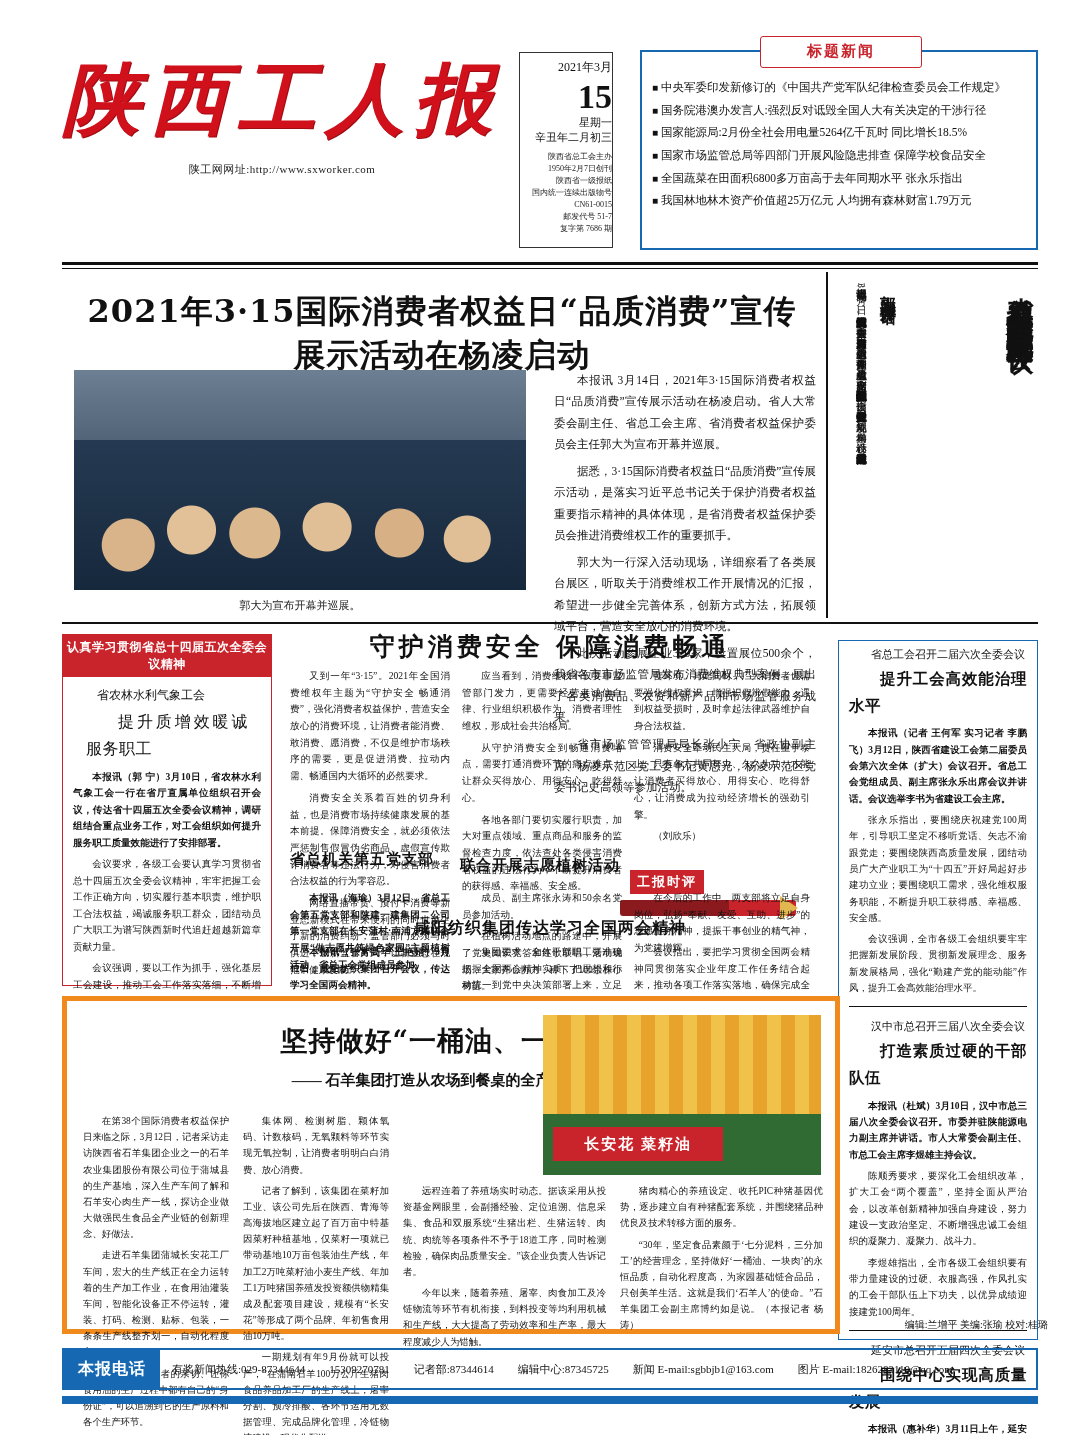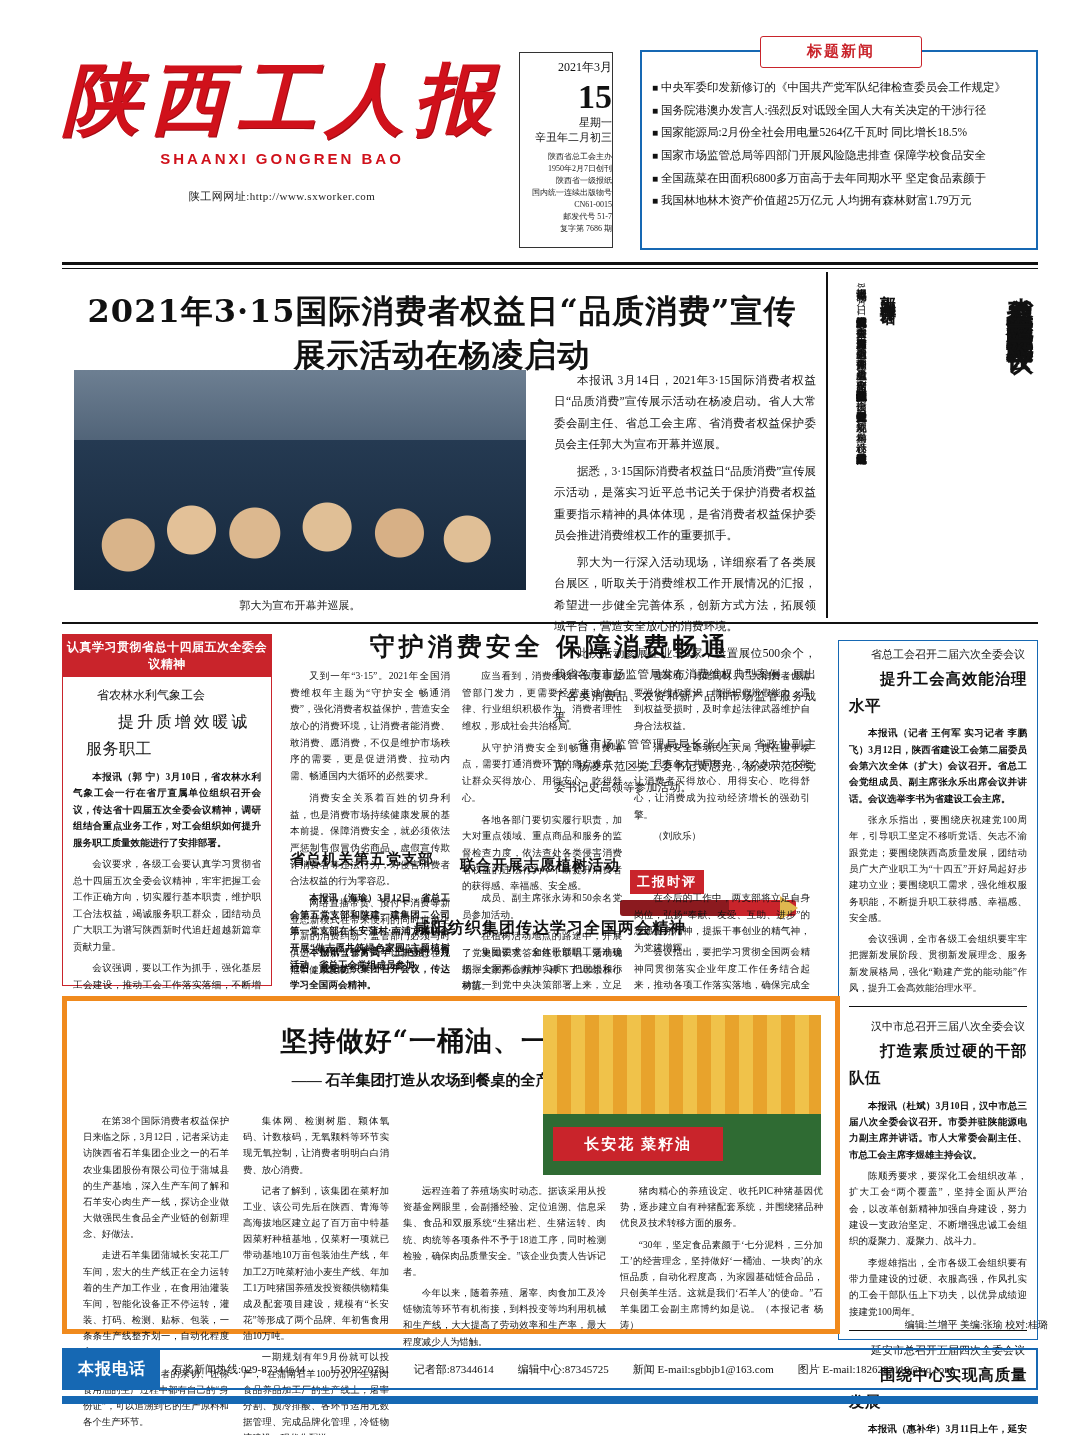--- a/index.html
+++ b/index.html
@@ -101,21 +101,20 @@
   .bluebar{position:absolute;left:62px;top:1396px;width:976px;height:8px;background:#1668b3;}
 </style>
 </head>
 <body>
 
 <div class="page">
 
   <div class="masthead">
     <div class="logo">
       <div class="cn">陕西工人报</div>
-      <div class="en">SHAANXI  GONGREN  BAO</div>
       <div class="url">陕工网网址:http://www.sxworker.com</div>
     </div>
 
     <div class="datebox">
       <div class="ym">2021年3月</div>
       <div class="dd">15</div>
       <div class="wk">星期一</div>
       <div class="wk">辛丑年二月初三</div>
       <div class="small">
         <div>陕西省总工会主办</div>
@@ -128,21 +127,21 @@
       </div>
     </div>
 
     <div class="headnews">
       <div class="ribbon">标题新闻</div>
       <ul>
         <li>中央军委印发新修订的《中国共产党军队纪律检查委员会工作规定》</li>
         <li>国务院港澳办发言人:强烈反对诋毁全国人大有关决定的干涉行径</li>
         <li>国家能源局:2月份全社会用电量5264亿千瓦时 同比增长18.5%</li>
         <li>国家市场监管总局等四部门开展风险隐患排查 保障学校食品安全</li>
-        <li>全国蔬菜在田面积6800多万亩高于去年同期水平 坚定食品素颜于</li>
+        <li>全国蔬菜在田面积6800多万亩高于去年同期水平 张永乐指出</li>
         <li>我国林地林木资产价值超25万亿元 人均拥有森林财富1.79万元</li>
       </ul>
     </div>
   </div>
 
   <div class="rule" style="left:62px;top:262px;width:976px;height:3px;"></div>
   <div class="rule" style="left:62px;top:268px;width:976px;height:1px;"></div>
 
   <div class="topstory">
     <h1>2021年3·15国际消费者权益日“品质消费”宣传展示活动在杨凌启动</h1>

